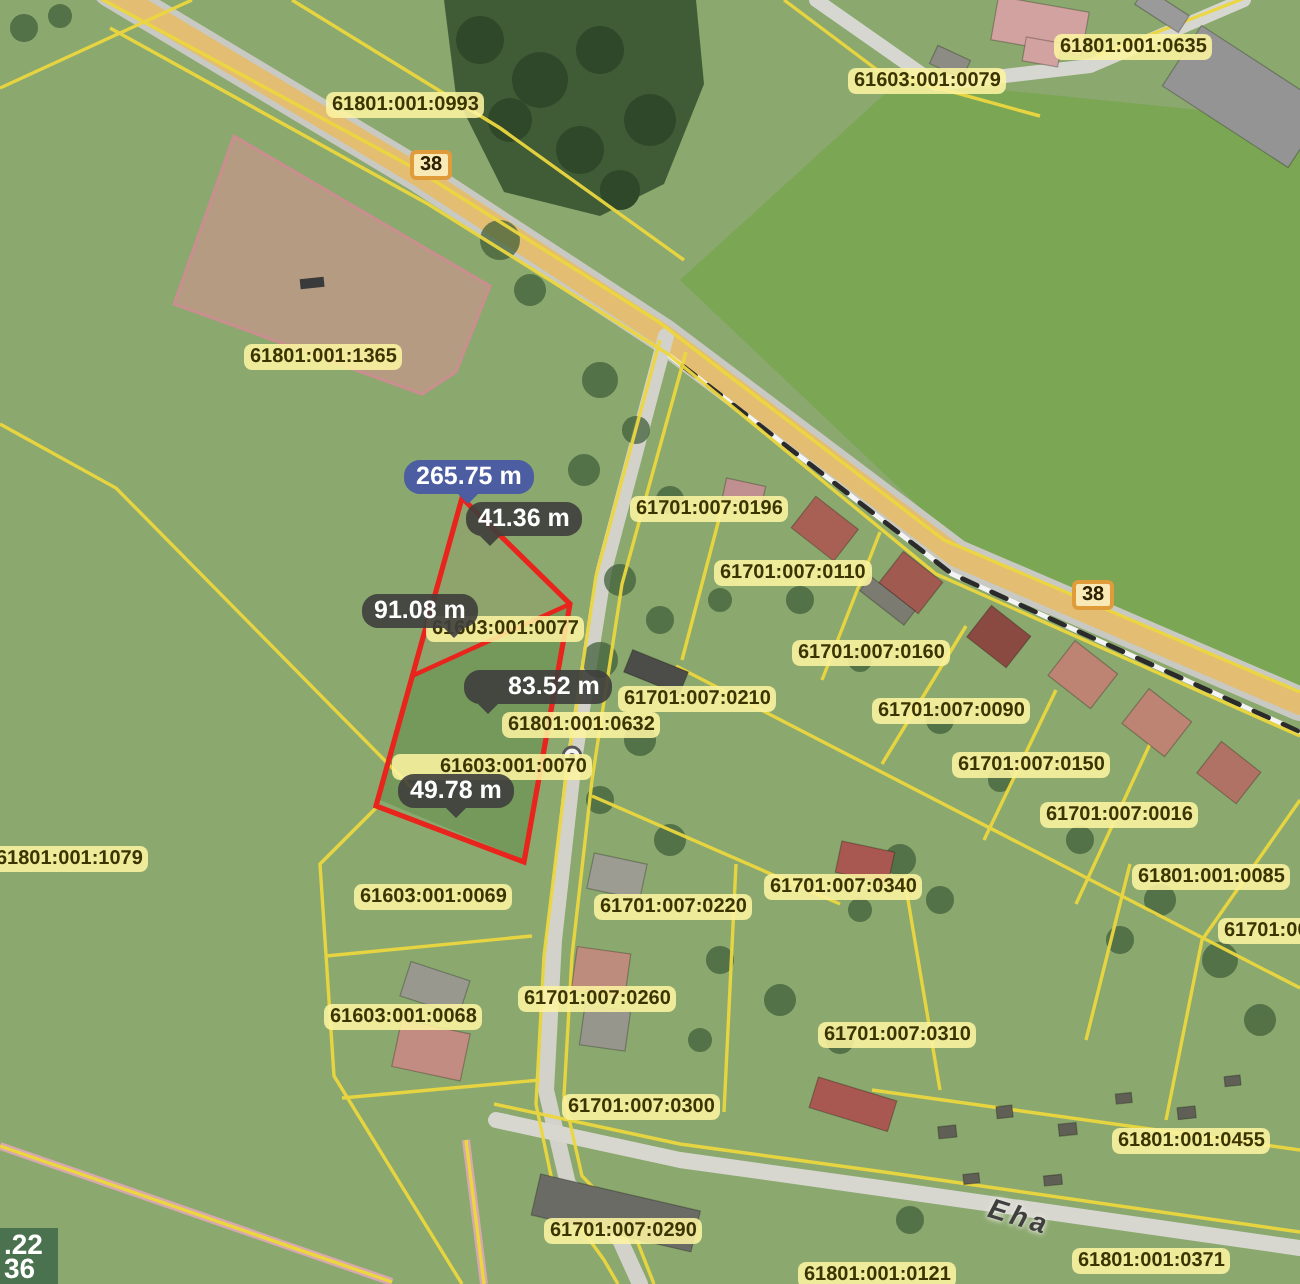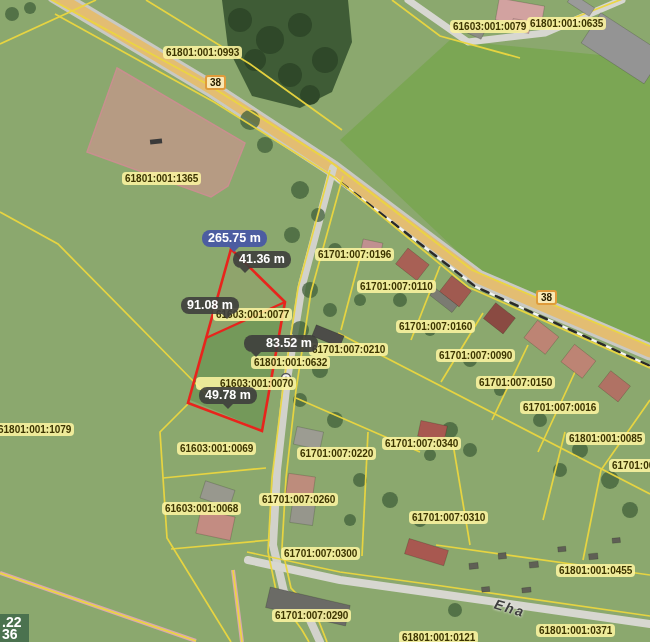--- a/index.html
+++ b/index.html
@@ -197,21 +197,21 @@
     </g>
 
     <g>
       <circle cx="286" cy="378" r="4.5" fill="#f2f2f0" stroke="#555" stroke-width="1.4"></circle>
       <circle cx="286" cy="378" r="1.5" fill="#555"></circle>
     </g>
   </svg>
 
   <div id="overlay">
       <div class="parcel-label" style="left: 163px; top: 46px;">61801:001:0993</div>
-      <div class="parcel-label" style="left: 424px; top: 20px; margin-left: 26px;">61603:001:0079</div>
+      <div class="parcel-label" style="left: 424px; top: 34px;">61603:001:0079</div>
       <div class="parcel-label" style="left: 527px; top: 17px;">61801:001:0635</div>
       <div class="parcel-label" style="left: 122px; top: 172px;">61801:001:1365</div>
       <div class="parcel-label" style="left: -5px; top: 423px;">61801:001:1079</div>
       <div class="parcel-label" style="left: 213px; top: 308px;">61603:001:0077</div>
       <div class="parcel-label" style="left: 251px; top: 356px;">61801:001:0632</div>
       <div class="parcel-label" style="left: 196px; top: 377px; padding-left: 24px;">61603:001:0070</div>
       <div class="parcel-label" style="left: 315px; top: 248px;">61701:007:0196</div>
       <div class="parcel-label" style="left: 357px; top: 280px;">61701:007:0110</div>
       <div class="parcel-label" style="left: 396px; top: 320px;">61701:007:0160</div>
       <div class="parcel-label" style="left: 309px; top: 343px;">61701:007:0210</div>
@@ -227,21 +227,21 @@
       <div class="parcel-label" style="left: 259px; top: 493px;">61701:007:0260</div>
       <div class="parcel-label" style="left: 387px; top: 511px; margin-left: 22px;">61701:007:0310</div>
       <div class="parcel-label" style="left: 281px; top: 547px;">61701:007:0300</div>
       <div class="parcel-label" style="left: 272px; top: 609px;">61701:007:0290</div>
       <div class="parcel-label" style="left: 556px; top: 564px;">61801:001:0455</div>
       <div class="parcel-label" style="left: 536px; top: 624px;">61801:001:0371</div>
       <div class="parcel-label" style="left: 399px; top: 631px;">61801:001:0121</div>
       <div class="measure selected p-c" style="left: 202px; top: 230px;">265.75 m</div>
       <div class="measure dark p-l" style="left: 233px; top: 251px;">41.36 m</div>
       <div class="measure dark p-r" style="left: 181px; top: 297px;">91.08 m</div>
-      <div class="measure dark p-l" style="left: 244px; top: 335px; padding-left: 22px;">83.52 m</div>
+      <div class="measure dark p-l" style="left: 232px; top: 335px; padding-left: 22px;">83.52 m</div>
       <div class="measure dark p-c" style="left: 199px; top: 387px;">49.78 m</div>
       <div class="road-sign" style="left: 205px; top: 75px;">38</div>
       <div class="road-sign" style="left: 536px; top: 290px;">38</div>
     </div>
 
   <div class="street" id="street-label" style="left: 494px; top: 600px;">Eha</div>
 
   <div class="coords">
     <div>.22</div>
     <div>36</div>

